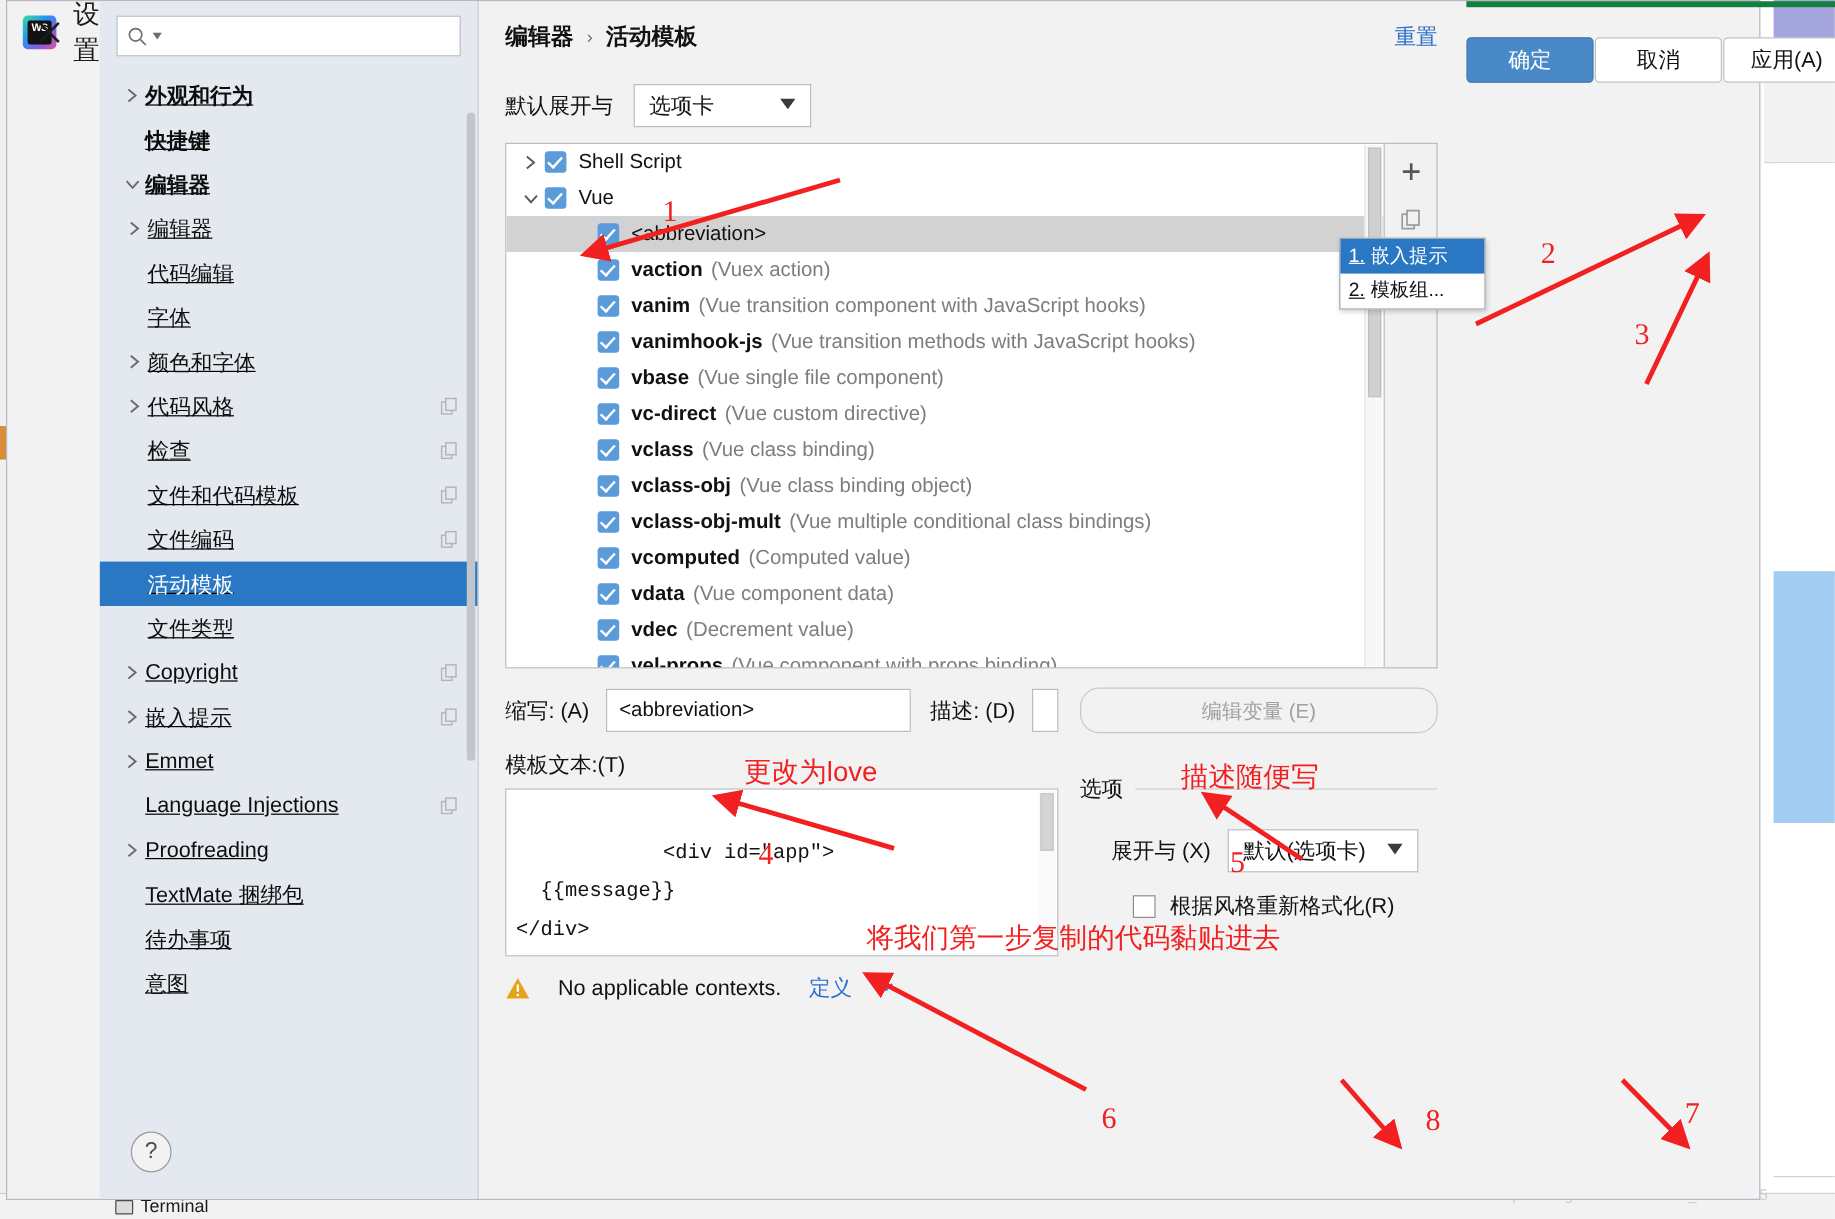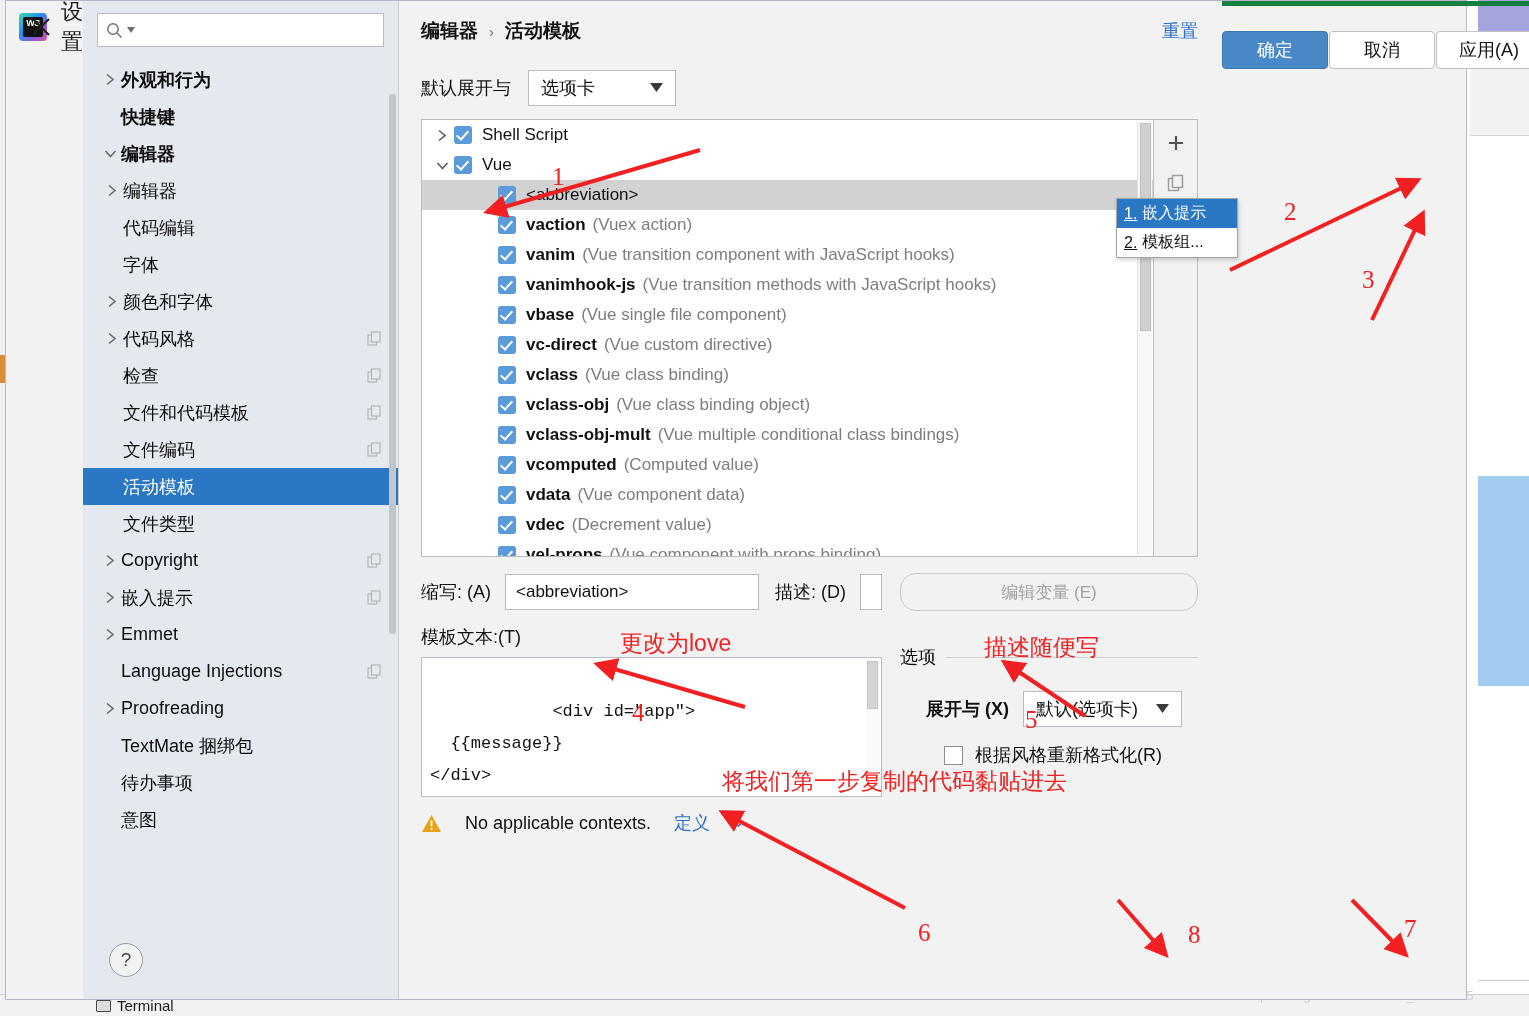--- a/index.html
+++ b/index.html
@@ -104,21 +104,21 @@
   #search-box {
     height: 34px; background: #fff; border: 1px solid #b8bcc2;
     display: flex; align-items: center; padding: 0 8px; gap: 4px;
   }
   #search-box input {
     border: 0; outline: 0; flex: 1; font-size: 15px;
     font-family: "Liberation Sans", sans-serif; background: transparent;
   }
   .search-ico { display: flex; align-items: center; color: #6e6e6e; }
 
-  #tree { flex: 1 1 auto; overflow: hidden; padding-top: 6px; position: relative; }
+  #tree { flex: 1 1 auto; overflow: hidden; padding-top: 6px; position: relative; text-decoration: underline; }
   .tree-item {
     display: flex; align-items: center; height: 37px;
     font-size: 18px; color: #0d0d0d; cursor: pointer; position: relative;
     padding-right: 16px;
   }
   .tree-item .chev {
     width: 22px; flex: 0 0 22px; display: flex; align-items: center;
     justify-content: center; color: #6b6b6b; font-size: 13px;
   }
   .tree-item .lbl { white-space: nowrap; }
@@ -280,21 +280,21 @@
   }
   #options-head {
     display: flex; align-items: center; gap: 10px; margin-top: 34px;
     font-size: 18px; color: #111;
   }
   #options-head .rule { flex: 1; height: 1px; background: #d0d0d0; }
   #expand-with-row {
     display: flex; align-items: center; gap: 14px; margin-top: 22px;
     justify-content: flex-start; padding-left: 26px;
   }
-  #expand-with-row .lab { font-size: 18px; color: #111; white-space: nowrap; font-weight: bold; }
+  #expand-with-row .lab { font-size: 18px; color: #111; white-space: nowrap; }
   #expand-with-combo { min-width: 156px; }
   #reformat-row {
     display: flex; align-items: center; gap: 12px; margin-top: 16px; padding-left: 44px;
   }
   .wcb {
     width: 19px; height: 19px; border: 1.5px solid #8d8d8d; background: #fff;
     flex: 0 0 19px; cursor: pointer;
   }
   #reformat-row .lab { font-size: 18px; color: #111; }
 

